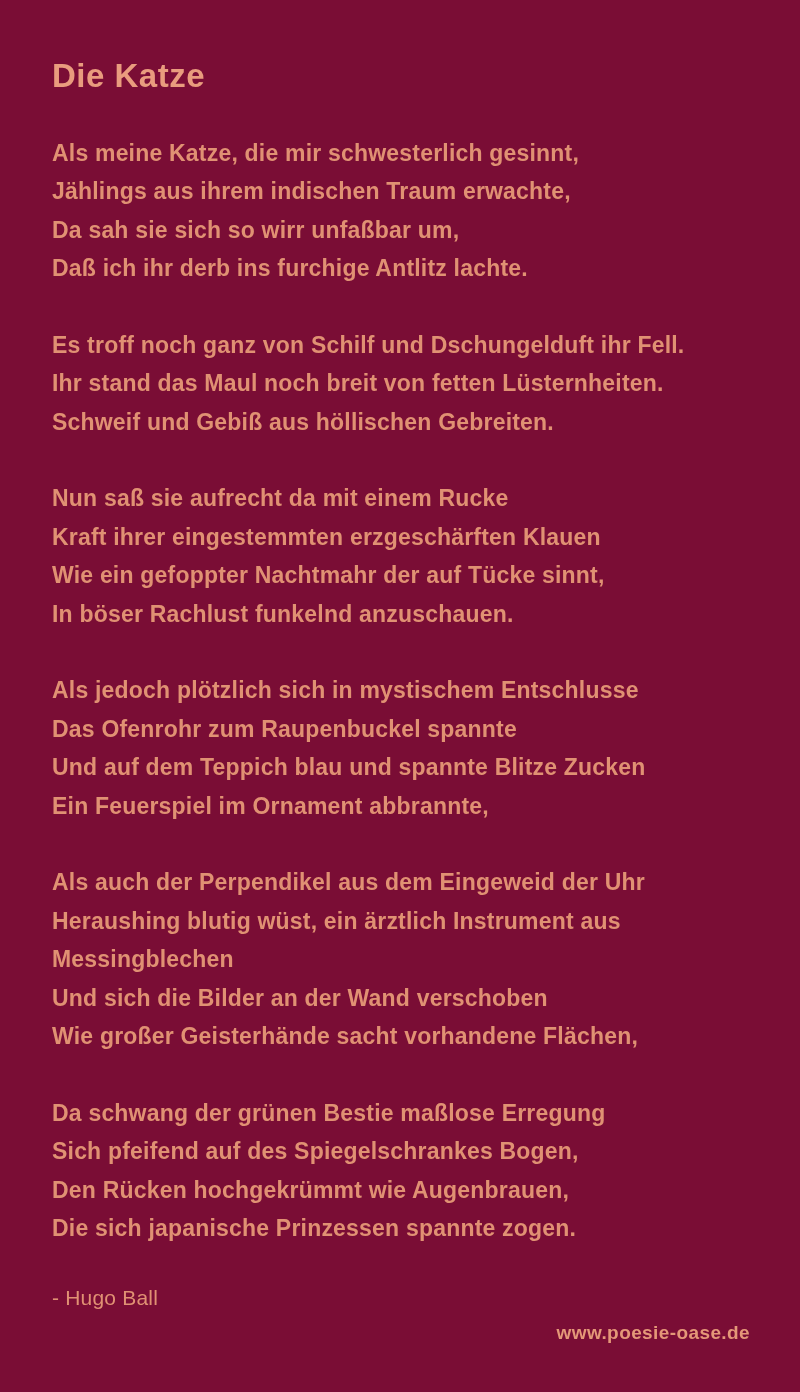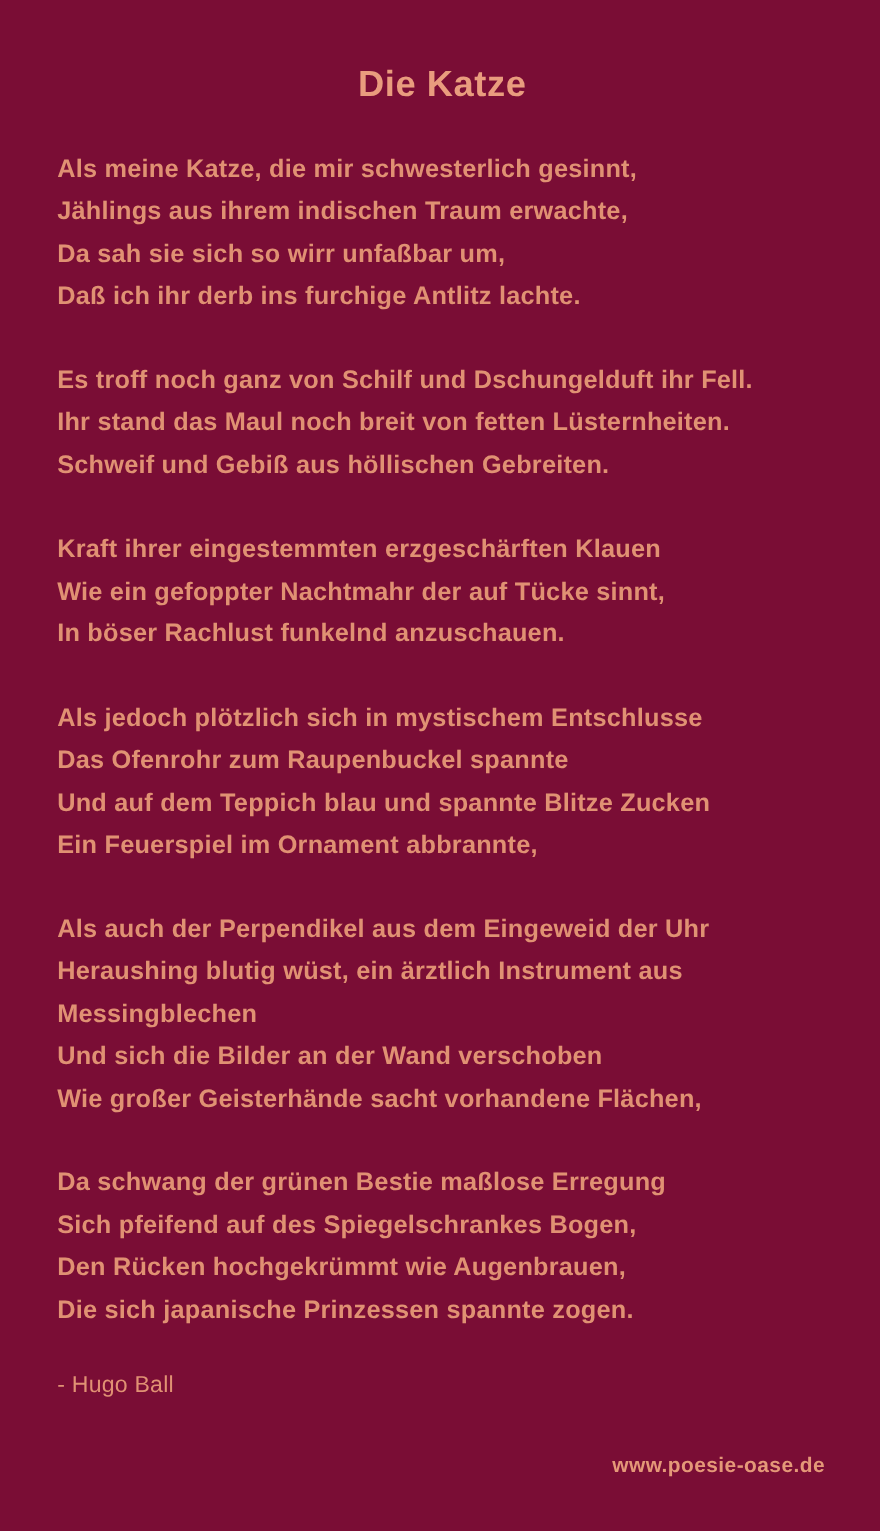--- a/index.html
+++ b/index.html
@@ -18,21 +18,20 @@
     overflow: hidden;
     font-family: "Liberation Sans", "DejaVu Sans", sans-serif;
   }
   .poem-title {
     margin: 0 0 38px 0;
     font-size: 33px;
     font-weight: 700;
     letter-spacing: 0.5px;
     color: #E99C7E;
     line-height: 1.2;
-    text-align: center;
   }
   .stanza {
     margin: 11px 0 38px 0;
     padding: 0;
   }
   .poem-line {
     font-size: 23px;
     font-weight: 600;
     color: #E09173;
     line-height: 38.5px;
@@ -67,20 +66,21 @@
         <div class="poem-line">Jählings aus ihrem indischen Traum erwachte,</div>
         <div class="poem-line">Da sah sie sich so wirr unfaßbar um,</div>
         <div class="poem-line">Daß ich ihr derb ins furchige Antlitz lachte.</div>
       </div>
       <div class="stanza">
         <div class="poem-line">Es troff noch ganz von Schilf und Dschungelduft ihr Fell.</div>
         <div class="poem-line">Ihr stand das Maul noch breit von fetten Lüsternheiten.</div>
         <div class="poem-line">Schweif und Gebiß aus höllischen Gebreiten.</div>
       </div>
       <div class="stanza">
+        <div class="poem-line">Nun saß sie aufrecht da mit einem Rucke</div>
         <div class="poem-line">Kraft ihrer eingestemmten erzgeschärften Klauen</div>
         <div class="poem-line">Wie ein gefoppter Nachtmahr der auf Tücke sinnt,</div>
         <div class="poem-line">In böser Rachlust funkelnd anzuschauen.</div>
       </div>
       <div class="stanza">
         <div class="poem-line">Als jedoch plötzlich sich in mystischem Entschlusse</div>
         <div class="poem-line">Das Ofenrohr zum Raupenbuckel spannte</div>
         <div class="poem-line">Und auf dem Teppich blau und spannte Blitze Zucken</div>
         <div class="poem-line">Ein Feuerspiel im Ornament abbrannte,</div>
       </div>

